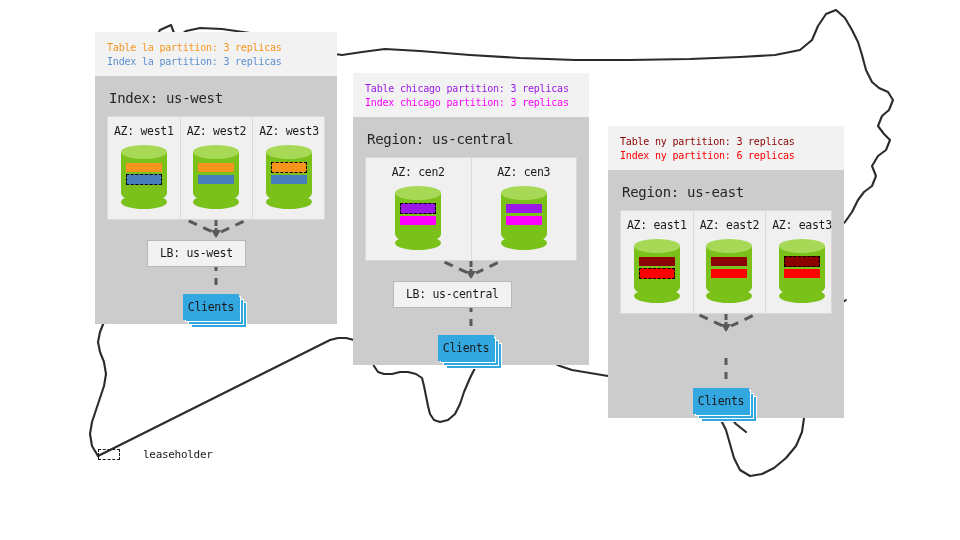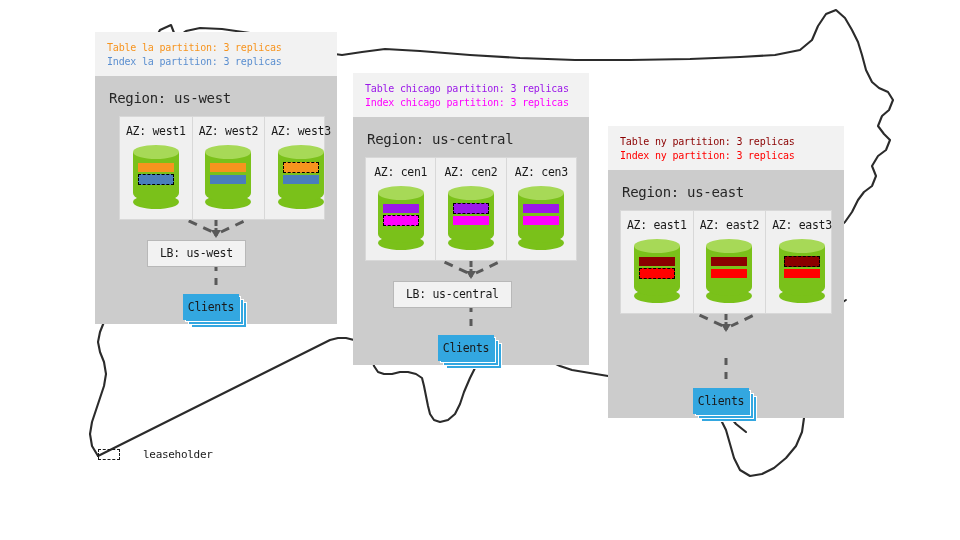--- a/index.html
+++ b/index.html
@@ -198,22 +198,22 @@
     <path fill="none" stroke="#2b2b2b" stroke-width="2.1" stroke-linejoin="round" stroke-linecap="round" d="M746,432 L736,424 L728,414 L722,402"></path>
     <path fill="none" stroke="#2b2b2b" stroke-width="1.8" stroke-linejoin="round" stroke-linecap="round" d="M810,316 L824,310 L838,304 L846,300 L840,304 L828,310 L816,316 L810,320 Z"></path>
   </svg>
 
   <div class="cluster" style="left:95px; top:32px; width:242px;">
     <div class="legend-band">
       <span class="legend-line" style="color:#f7941e">Table la partition: 3 replicas</span>
       <span class="legend-line" style="color:#5b8fd0">Index la partition: 3 replicas</span>
     </div>
     <div class="region-panel" style="height:224px;">
-      <div class="region-title">Region: us-west</div>
-      <div class="az-row" style="position:relative; z-index:2;margin-left:12px;">
+      <div class="region-title">Index: us-west</div>
+      <div class="az-row" style="position:relative; z-index:2;">
 
         <div class="az-cell">
           <div class="az-label">AZ: west1</div>
           <div class="cyl-wrap">
             <div class="cyl">
               <div class="cyl-bottom"></div>
               <div class="cyl-body"></div>
               <div class="cyl-top"></div>
               <div class="bars">
                 <div class="bar" style="background:#f7941e"></div>
@@ -283,34 +283,20 @@
 
   <div class="cluster" style="left:353px; top:73px; width:236px;">
     <div class="legend-band">
       <span class="legend-line" style="color:#9b18e8">Table chicago partition: 3 replicas</span>
       <span class="legend-line" style="color:#ff00ff">Index chicago partition: 3 replicas</span>
     </div>
     <div class="region-panel" style="height:224px;">
       <div class="region-title">Region: us-central</div>
       <div class="az-row" style="position:relative; z-index:2;">
 
-        <div class="az-cell">
-          <div class="az-label">AZ: cen1</div>
-          <div class="cyl-wrap">
-            <div class="cyl">
-              <div class="cyl-bottom"></div>
-              <div class="cyl-body"></div>
-              <div class="cyl-top"></div>
-              <div class="bars">
-                <div class="bar" style="background:#9b18e8"></div>
-                <div class="bar lease" style="background:#ff00ff"></div>
-              </div>
-            </div>
-          </div>
-        </div>
 
         <div class="az-cell">
           <div class="az-label">AZ: cen2</div>
           <div class="cyl-wrap">
             <div class="cyl">
               <div class="cyl-bottom"></div>
               <div class="cyl-body"></div>
               <div class="cyl-top"></div>
               <div class="bars">
                 <div class="bar lease" style="background:#9b18e8"></div>
@@ -359,21 +345,21 @@
         <div class="clients-sheet cs2"></div>
         <div class="clients-sheet cs1"></div>
         <div class="clients-front">Clients</div>
       </div>
     </div>
   </div>
 
   <div class="cluster" style="left:608px; top:126px; width:236px;">
     <div class="legend-band">
       <span class="legend-line" style="color:#8b0000">Table ny partition: 3 replicas</span>
-      <span class="legend-line" style="color:#ff0000">Index ny partition: 3 replicas</span>
+      <span class="legend-line" style="color:#ff0000">Index ny partition: 6 replicas</span>
     </div>
     <div class="region-panel" style="height:224px;">
       <div class="region-title">Region: us-east</div>
       <div class="az-row" style="position:relative; z-index:2;">
 
         <div class="az-cell">
           <div class="az-label">AZ: east1</div>
           <div class="cyl-wrap">
             <div class="cyl">
               <div class="cyl-bottom"></div>

